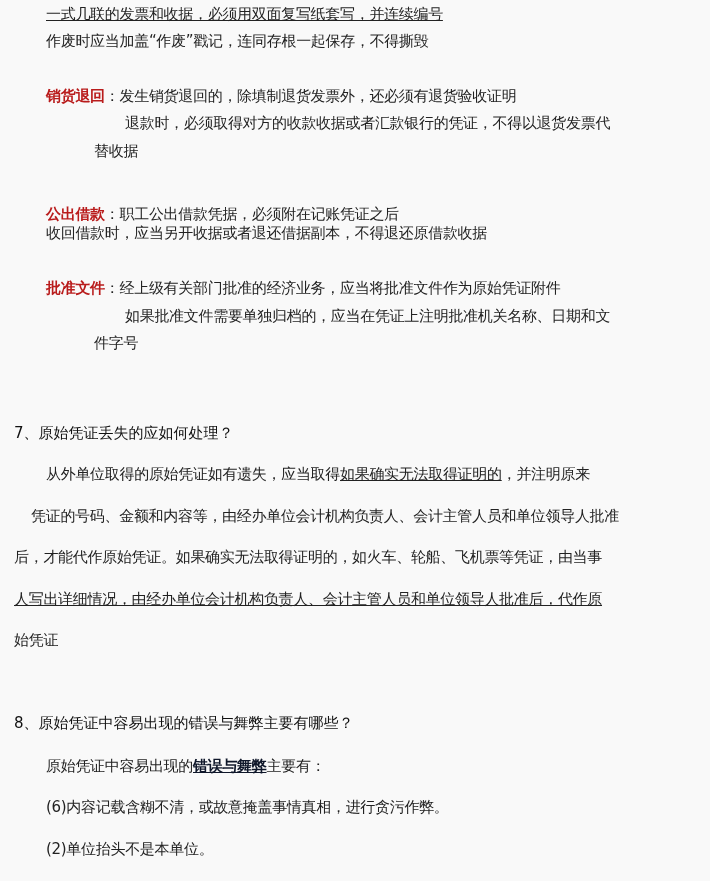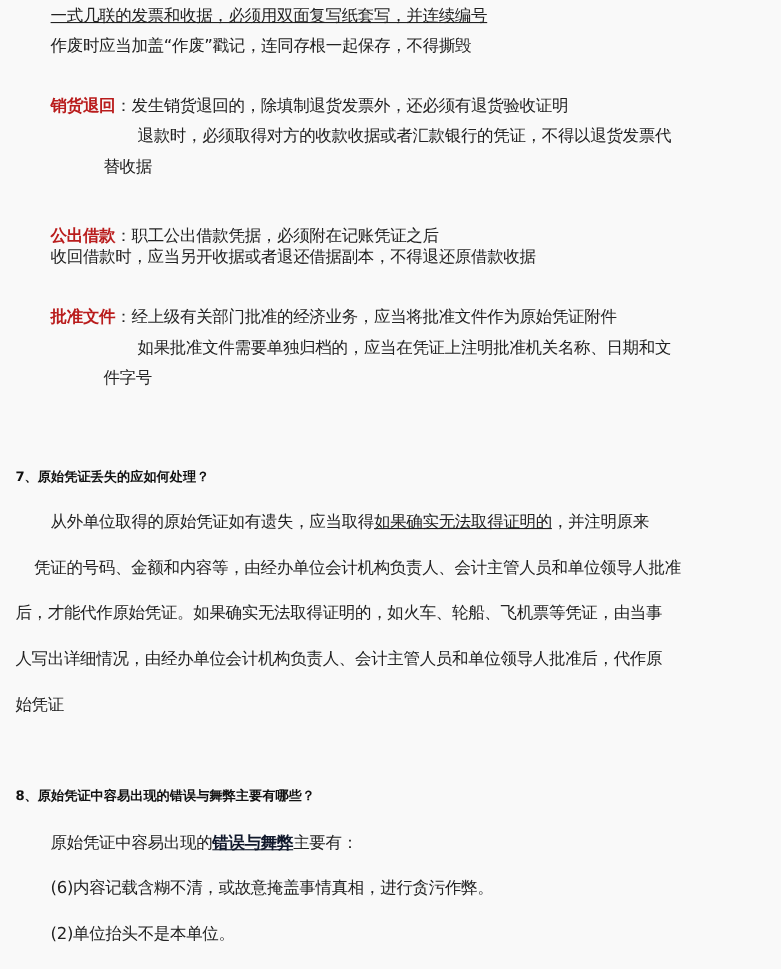--- a/index.html
+++ b/index.html
@@ -15,22 +15,22 @@
     font-size: 15px;
     line-height: 20px;
     white-space: nowrap;
     letter-spacing: -0.3px;
   }
   .red { color: #b91c1c; font-weight: bold; }
   .red-ul { color: #0f172a; font-weight: bold; text-decoration: underline; }
   .ul { text-decoration: underline; }
   .heading {
     position: absolute;
-    font-size: 12px;
-    font-weight: bold;
+    font-size: 15px;
+    font-weight: normal;
     line-height: 22px;
     white-space: nowrap;
     color: #111;
   }
 </style>
 </head>
 <body>
 
 <div>
 
@@ -54,21 +54,21 @@
   <div class="line" style="left:125px; top:306px;">如果批准文件需要单独归档的，应当在凭证上注明批准机关名称、日期和文</div>
   <div class="line" style="left:94px; top:333px;">件字号</div>
 
   <div class="heading" style="left:14px; top:422px;">7、原始凭证丢失的应如何处理？</div>
 
   <div class="line" style="left:46px; top:464px;">
     <span>从外单位取得的原始凭证如有遗失，应当取得</span><span class="ul">如果确实无法取得证明的</span><span>，并注明原来</span>
   </div>
   <div class="line" style="left:31px; top:506px;">凭证的号码、金额和内容等，由经办单位会计机构负责人、会计主管人员和单位领导人批准</div>
   <div class="line" style="left:14px; top:547px;">后，才能代作原始凭证。如果确实无法取得证明的，如火车、轮船、飞机票等凭证，由当事</div>
-  <div class="line" style="left:14px; top:589px;">人写出详细情况，由经办单位会计机构负责人、会计主管人员和单位领导人批准后，代作原</div>
+  <div class="line" style="left:14px; top:589px;text-decoration:underline;">人写出详细情况，由经办单位会计机构负责人、会计主管人员和单位领导人批准后，代作原</div>
   <div class="line" style="left:14px; top:630px;">始凭证</div>
 
   <div class="heading" style="left:14px; top:712px;">8、原始凭证中容易出现的错误与舞弊主要有哪些？</div>
 
   <div class="line" style="left:46px; top:756px;">
     <span>原始凭证中容易出现的</span><span class="red-ul">错误与舞弊</span><span>主要有：</span>
   </div>
   <div class="line" style="left:46px; top:797px;">(6)内容记载含糊不清，或故意掩盖事情真相，进行贪污作弊。</div>
   <div class="line" style="left:46px; top:839px;">(2)单位抬头不是本单位。</div>
 

